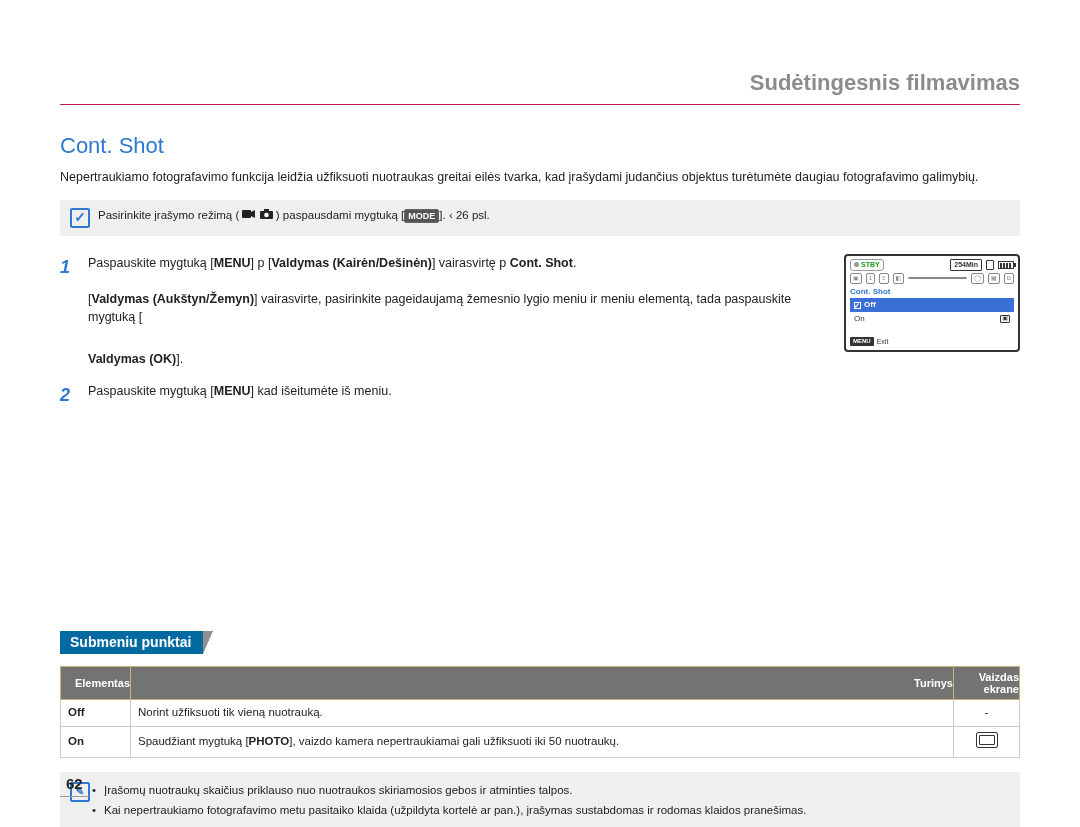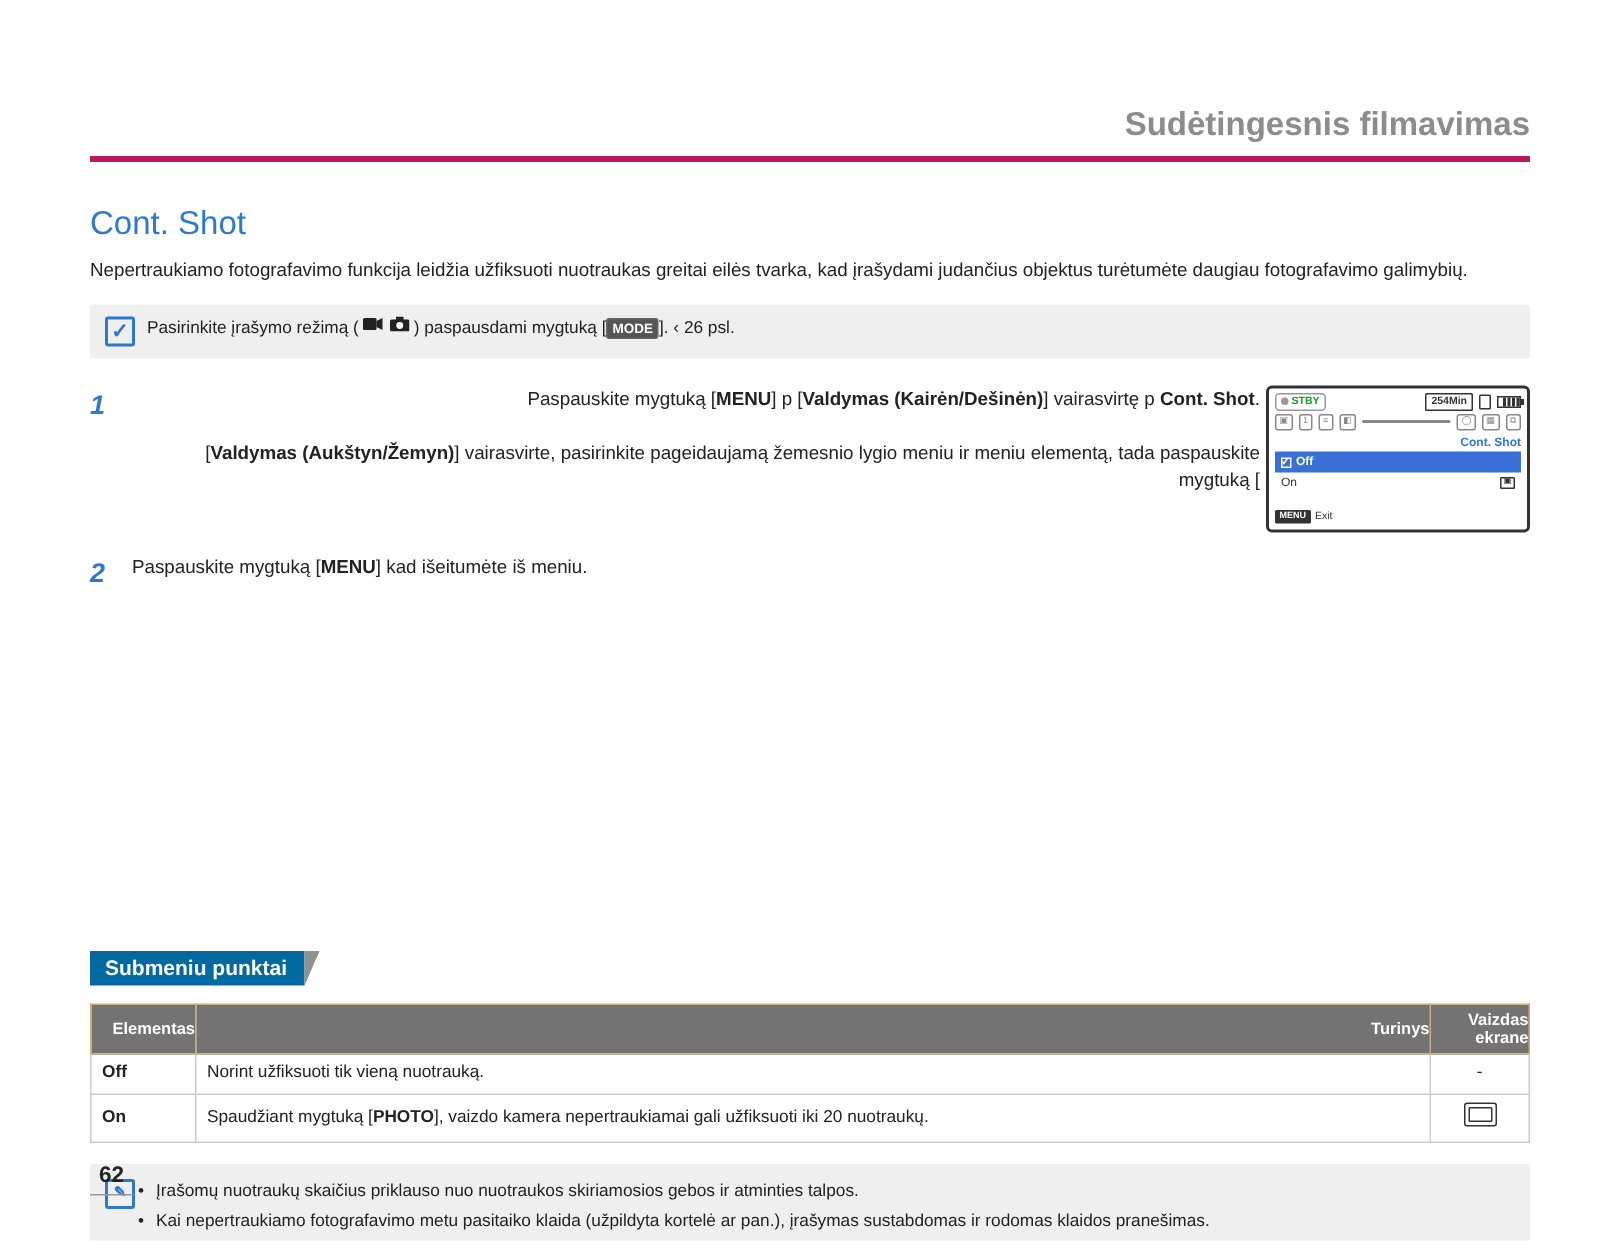--- a/index.html
+++ b/index.html
@@ -14,21 +14,21 @@
   }
   .page {
     padding: 70px 60px 0 60px;
   }
   .top-heading {
     text-align: right;
     font-size: 22px;
     font-weight: bold;
     color: #8c8c8c;
     padding-bottom: 8px;
-    border-bottom: 4px solid #be185d;
+    border-bottom: 1px solid #be185d;
     margin-bottom: 28px;
   }
   .columns {
     display: flex;
     gap: 38px;
     flex-direction: column;
   }
   .col {
     flex: 1 1 50%;
   }
@@ -85,21 +85,21 @@
     counter-increment: step;
     content: counter(step);
     position: absolute;
     left: 0; top: 0;
     font-size: 18px;
     font-weight: bold;
     font-style: italic;
     color: #2f78d0;
   }
   .step1-wrap {
-    display:flex; gap:4px;text-align:right;
+    display:flex; gap:4px;
   }
   .step1-text { flex:1; }
   .cam-screen {
     width: 176px; height:98px; border:2px solid #333; border-radius:4px;
     background:#fff; font-size:8px; color:#333; padding:3px 4px;
     position:relative; flex:0 0 176px;
   }
   .cam-top {
     display:flex;justify-content:space-between;align-items:center;font-size:7px;
   }
@@ -238,20 +238,23 @@
               <div class="cam-opt2">
                   <span>On</span>
                   <span class="icon">▣</span>
                 </div>
               <div class="cam-exit">
                   <span class="menu-pill">MENU</span>
                   <span>Exit</span>
                 </div>
             </div>
           </div>
+          <div style="margin-top:-2px">
+            <b>Valdymas (OK)</b><span>].</span>
+          </div>
         </li>
         <li style="list-style:none;padding-left:28px">
           <span>Paspauskite mygtuką [</span><b>MENU</b><span>] kad išeitumėte iš meniu.</span>
         </li>
       </ol>
     </div>
 
     <div class="col col-right">
       <div class="submenu-pill">Submeniu punktai</div>
 
@@ -265,21 +268,21 @@
         </thead>
         <tbody>
           <tr>
             <td class="el">Off</td>
             <td>Norint užfiksuoti tik vieną nuotrauką.</td>
             <td class="scr">-</td>
           </tr>
           <tr>
             <td class="el">On</td>
             <td>
-              <span>Spaudžiant mygtuką [</span><b>PHOTO</b><span>], vaizdo kamera nepertraukiamai gali užfiksuoti iki 20 nuotraukų.</span>
+              <span>Spaudžiant mygtuką [</span><b>PHOTO</b><span>], vaizdo kamera nepertraukiamai gali užfiksuoti iki 50 nuotraukų.</span>
             </td>
             <td class="scr"><span class="scr-icon"></span></td>
           </tr>
         </tbody>
       </table>
 
       <div class="info-box">
         <div class="info-icon"></div>
         <ul>
           <li>Įrašomų nuotraukų skaičius priklauso nuo nuotraukos skiriamosios gebos ir atminties talpos.</li>

